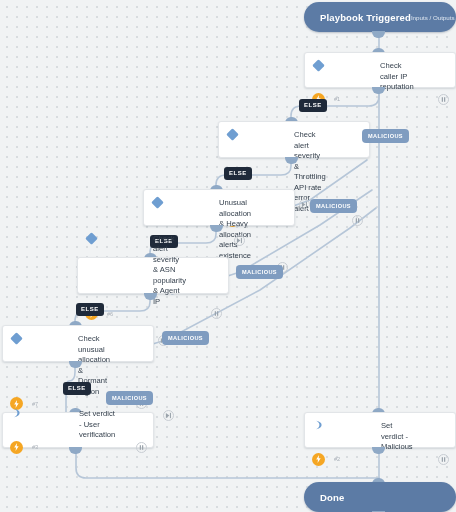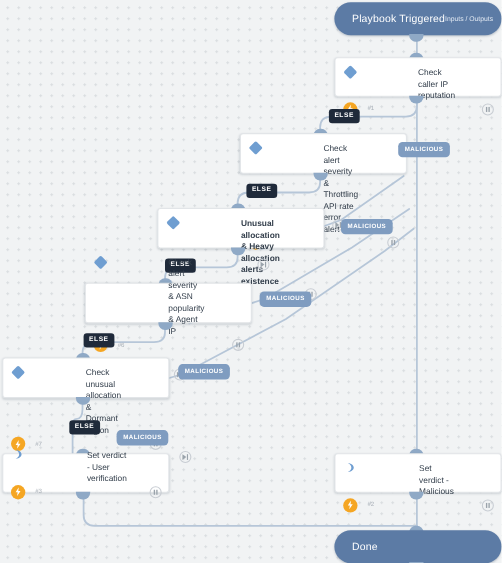--- a/index.html
+++ b/index.html
@@ -24,21 +24,21 @@
     height: 30px;
     background: #5c7ba5;
     border-radius: 15px;
     display: flex;
     align-items: center;
     color: #ffffff;
     box-shadow: 0 1px 2px rgba(40,60,90,.28);
   }
   .pill .ptitle {
     font-size: 9.5px;
-    font-weight: normal;
+    font-weight: bold;
     margin-left: 16px;
     letter-spacing: .15px;
     white-space: nowrap;
   }
   .pill .pio {
     font-size: 6.2px;
     margin-left: auto;
     margin-right: 13px;
     color: #dfe7f1;
     white-space: nowrap;
@@ -260,21 +260,21 @@
           </svg>
       </span>
     </div>
   </div>
   <div class="nub down" style="left:285px; top:157px;"></div>
 
   <div class="badge-mal" style="left:362px; top:129px;">MALICIOUS</div>
   <div class="badge-else" style="left:224px; top:167px;">ELSE</div>
 
   <div class="nub up" style="left:210px; top:185px;"></div>
-  <div class="card" style="left:143px; top:189px; width:152px; height:37px;font-weight:bold;">
+  <div class="card" style="left:143px; top:189px; width:152px; height:37px;">
     <div class="row-top">
       <span class="ic-diamond"></span>
       <span class="ctitle">Unusual allocation &amp; Heavy allocation alerts existence</span>
       <span class="ctrl ctrl-top">
         <svg width="7" height="7" viewBox="0 0 8 8">
             <path d="M1 1 L5 4 L1 7 Z" fill="#9aa3ab"></path>
             <rect x="5.6" y="1" width="1.2" height="6" fill="#9aa3ab"></rect>
           </svg>
       </span>
     </div>

